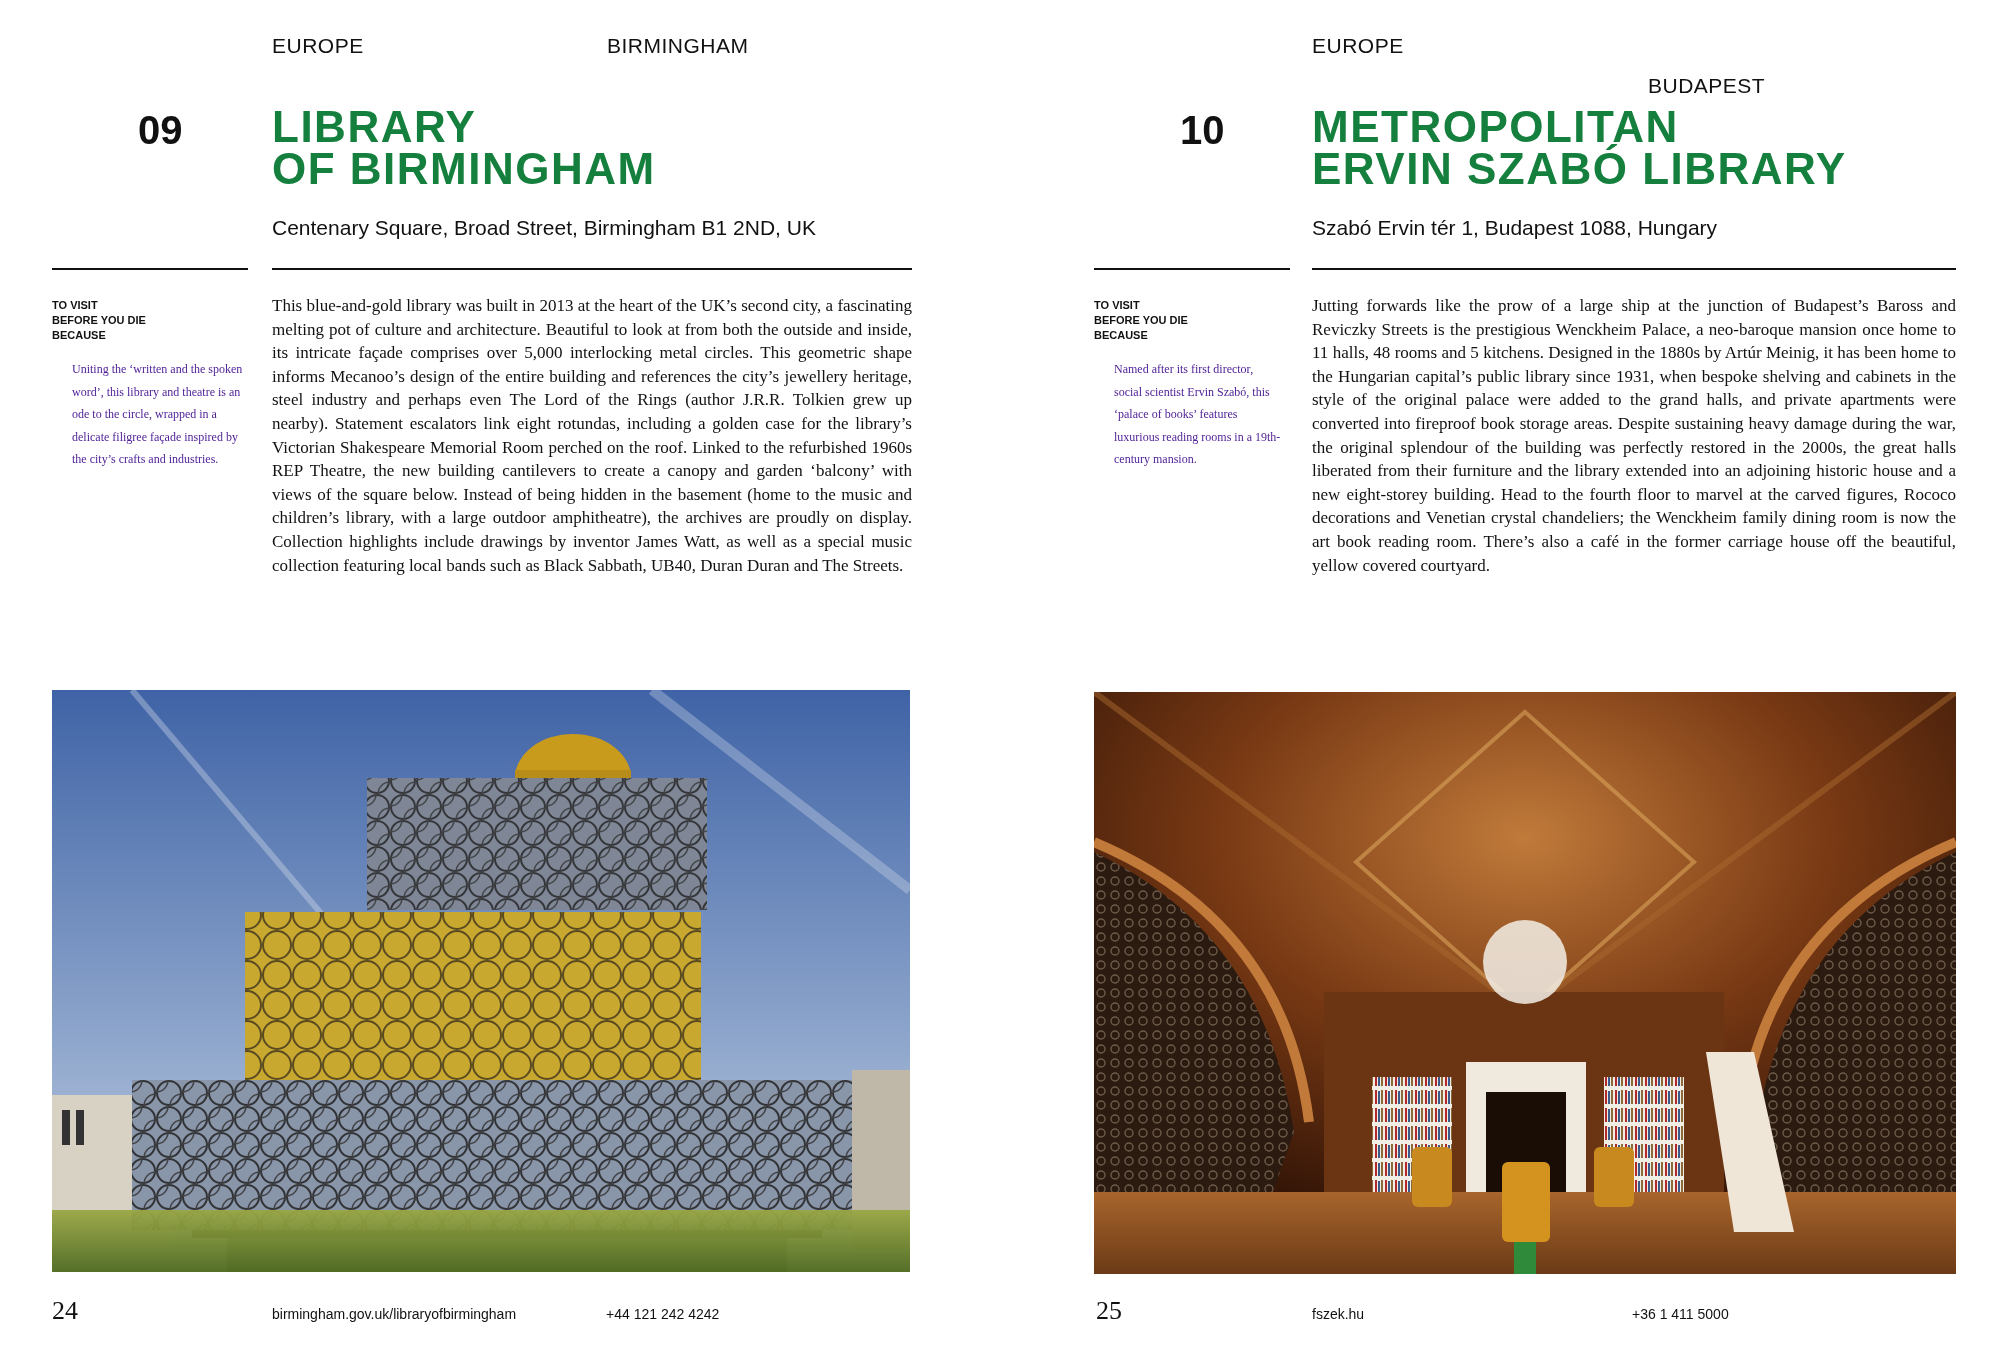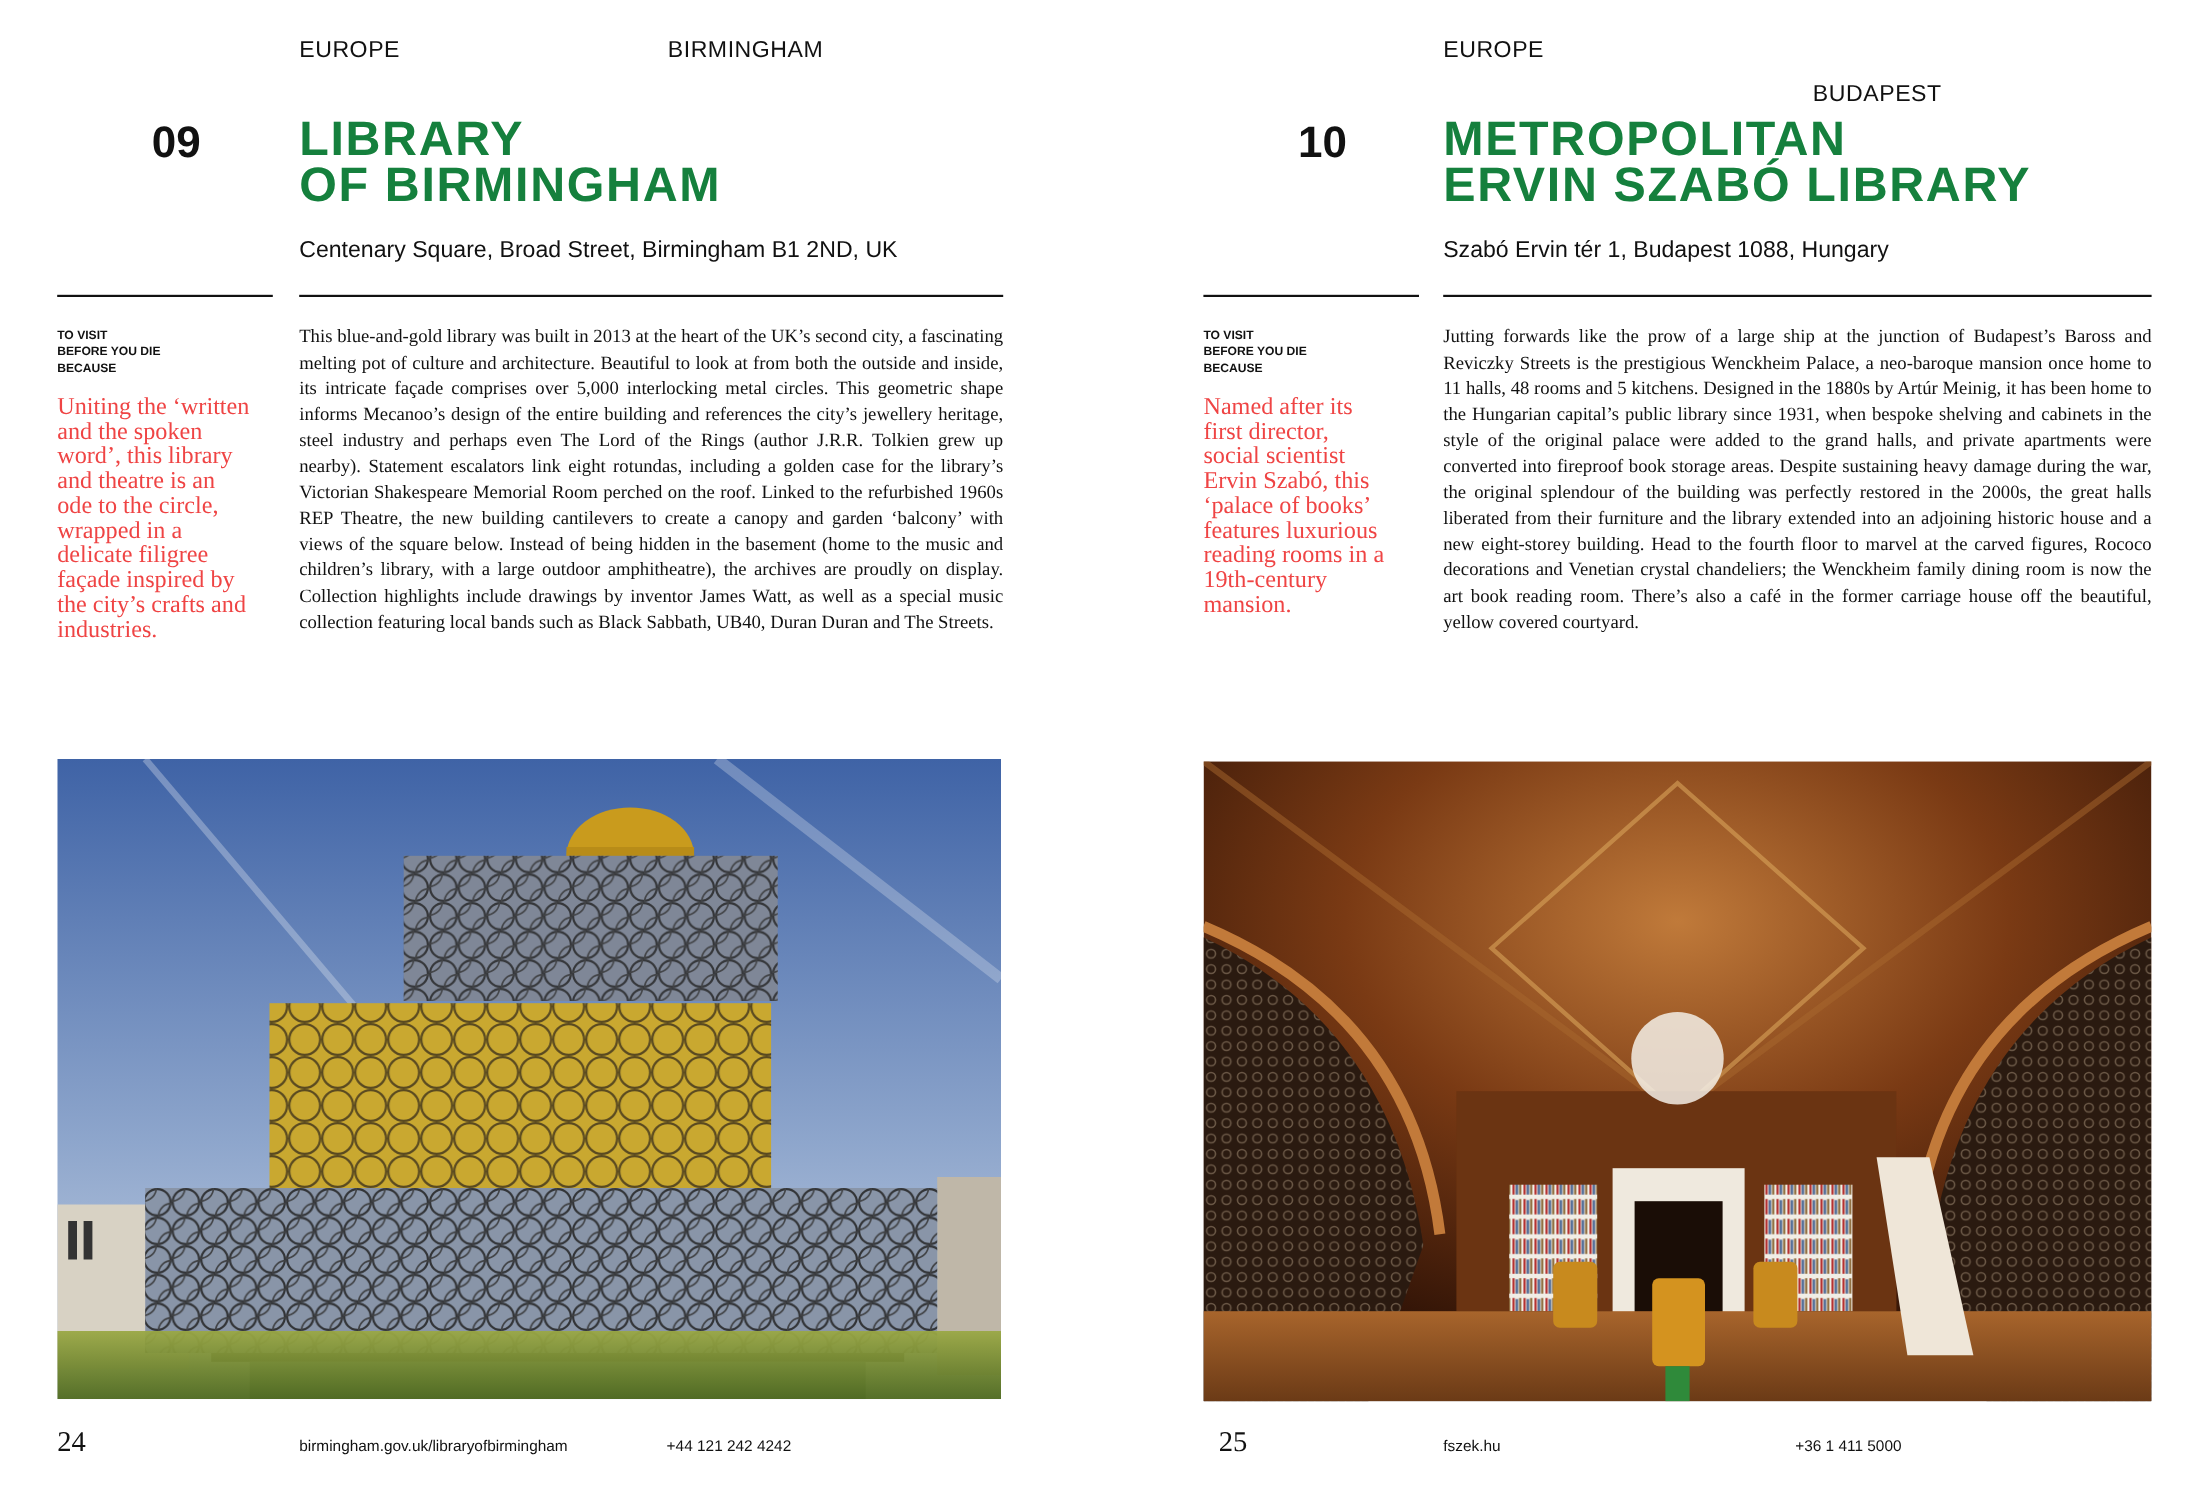--- a/index.html
+++ b/index.html
@@ -8,21 +8,21 @@
   .page-left { left: 0; width: 1000px; }
   .page-right { left: 1000px; width: 1000px; }
 
   .hdr { position: absolute; top: 34px; font-family: "Liberation Sans", sans-serif; font-size: 21px; letter-spacing: 0.5px; color: #111; }
   .num { position: absolute; top: 108px; font-family: "Liberation Sans", sans-serif; font-weight: 700; font-size: 40px; color: #111; }
   .title { position: absolute; top: 106px; font-family: "Liberation Sans", sans-serif; font-weight: 700; font-size: 44px; line-height: 42px; letter-spacing: 1.5px; color: #15803d; margin: 0; }
   .addr { position: absolute; top: 216px; font-family: "Liberation Sans", sans-serif; font-size: 21px; color: #111; }
   .rule { position: absolute; top: 268px; height: 0; border-top: 2px solid #111; }
 
   .why-label { position: absolute; top: 298px; font-family: "Liberation Sans", sans-serif; font-weight: 700; font-size: 11px; line-height: 15px; text-transform: uppercase; color: #111; }
-  .why-text { position: absolute; top: 358px; font-family: "Liberation Serif", serif; font-size: 22px; line-height: 22.5px; color: #ef4444; }
+  .why-text { position: absolute; top: 358px; font-family: "Liberation Serif", serif; font-size: 12px; line-height: 22.5px; color: #4c1d95; margin-left: 20px; }
   .body { position: absolute; top: 294px; font-family: "Liberation Serif", serif; font-size: 17px; line-height: 23.6px; text-align: justify; color: #111; hyphens: auto; }
 
   .photo { position: absolute; top: 690px; height: 582px; overflow: hidden; }
   .photo svg { display: block; width: 100%; height: 100%; }
 
   .folio { position: absolute; top: 1296px; font-family: "Liberation Serif", serif; font-size: 26px; color: #111; }
   .foot { position: absolute; top: 1306px; font-family: "Liberation Sans", sans-serif; font-size: 14px; color: #111; }
 </style>
 </head>
 <body>
@@ -158,16 +158,16 @@
       <rect x="0" y="500" width="862" height="82" fill="url(#floor)"></rect>
       <path d="M612 360 L660 360 L700 540 L640 540 Z" fill="#efe6d8"></path>
       <circle cx="431" cy="270" r="42" fill="#f3efe6" opacity="0.85"></circle>
       <rect x="318" y="455" width="40" height="60" rx="6" fill="#c88a1e"></rect>
       <rect x="408" y="470" width="48" height="80" rx="6" fill="#d4931f"></rect>
       <rect x="500" y="455" width="40" height="60" rx="6" fill="#c88a1e"></rect>
       <rect x="420" y="550" width="22" height="32" fill="#2f8a3a"></rect>
     </svg>
   </div>
 
-  <div class="folio" style="left:108px;">25</div>
+  <div class="folio" style="left:96px;">25</div>
   <a class="foot" style="left:312px;">fszek.hu</a>
   <div class="foot" style="left:632px;">+36 1 411 5000</div>
 </section>
 
 </body></html>

